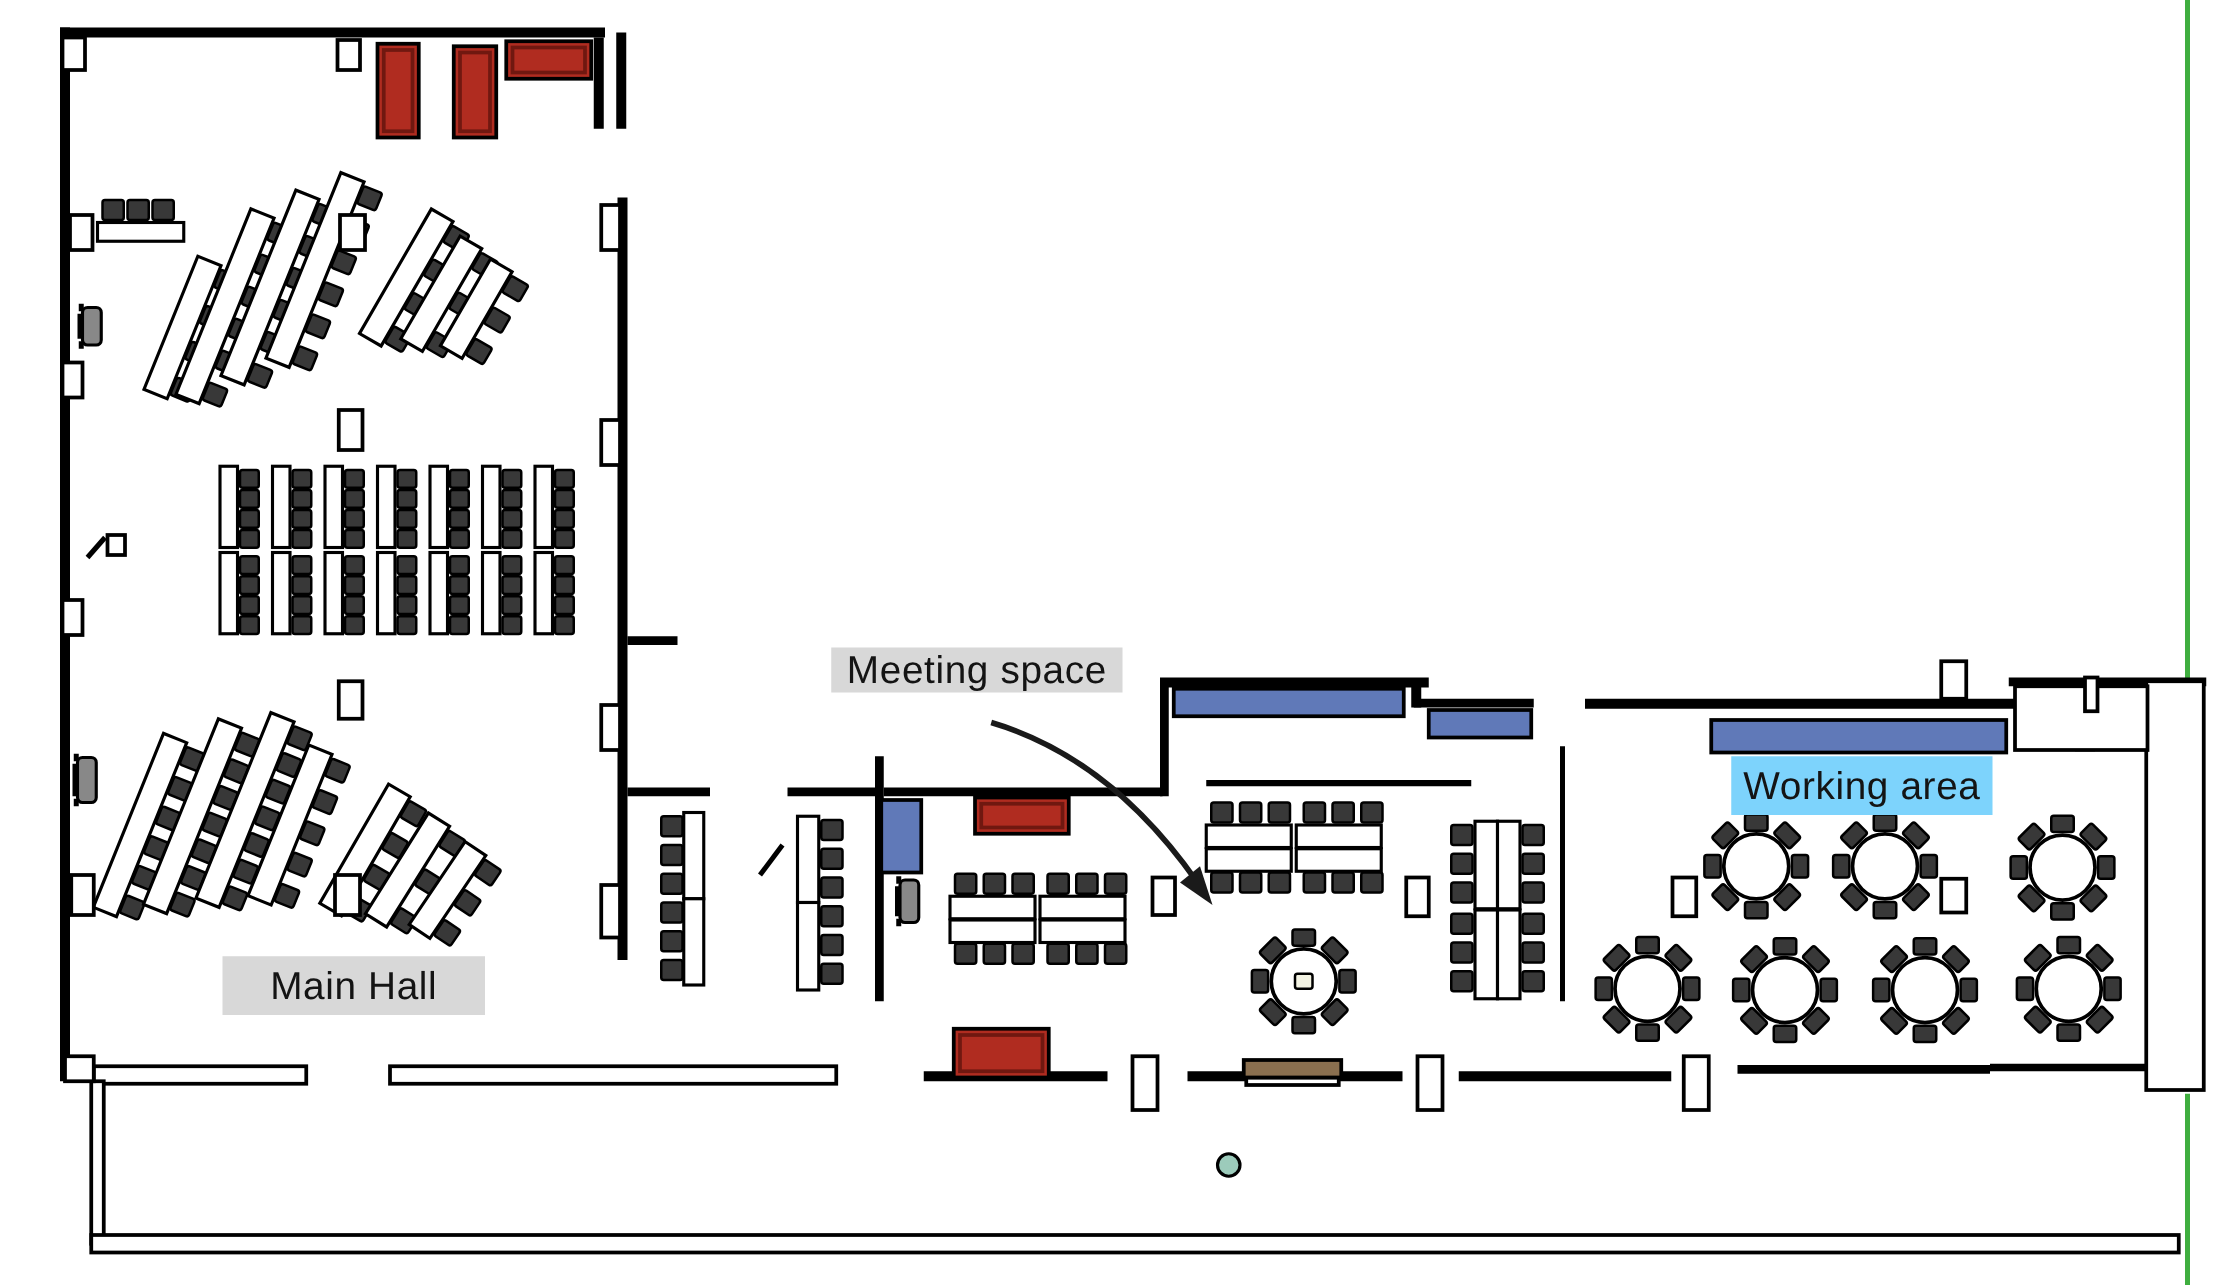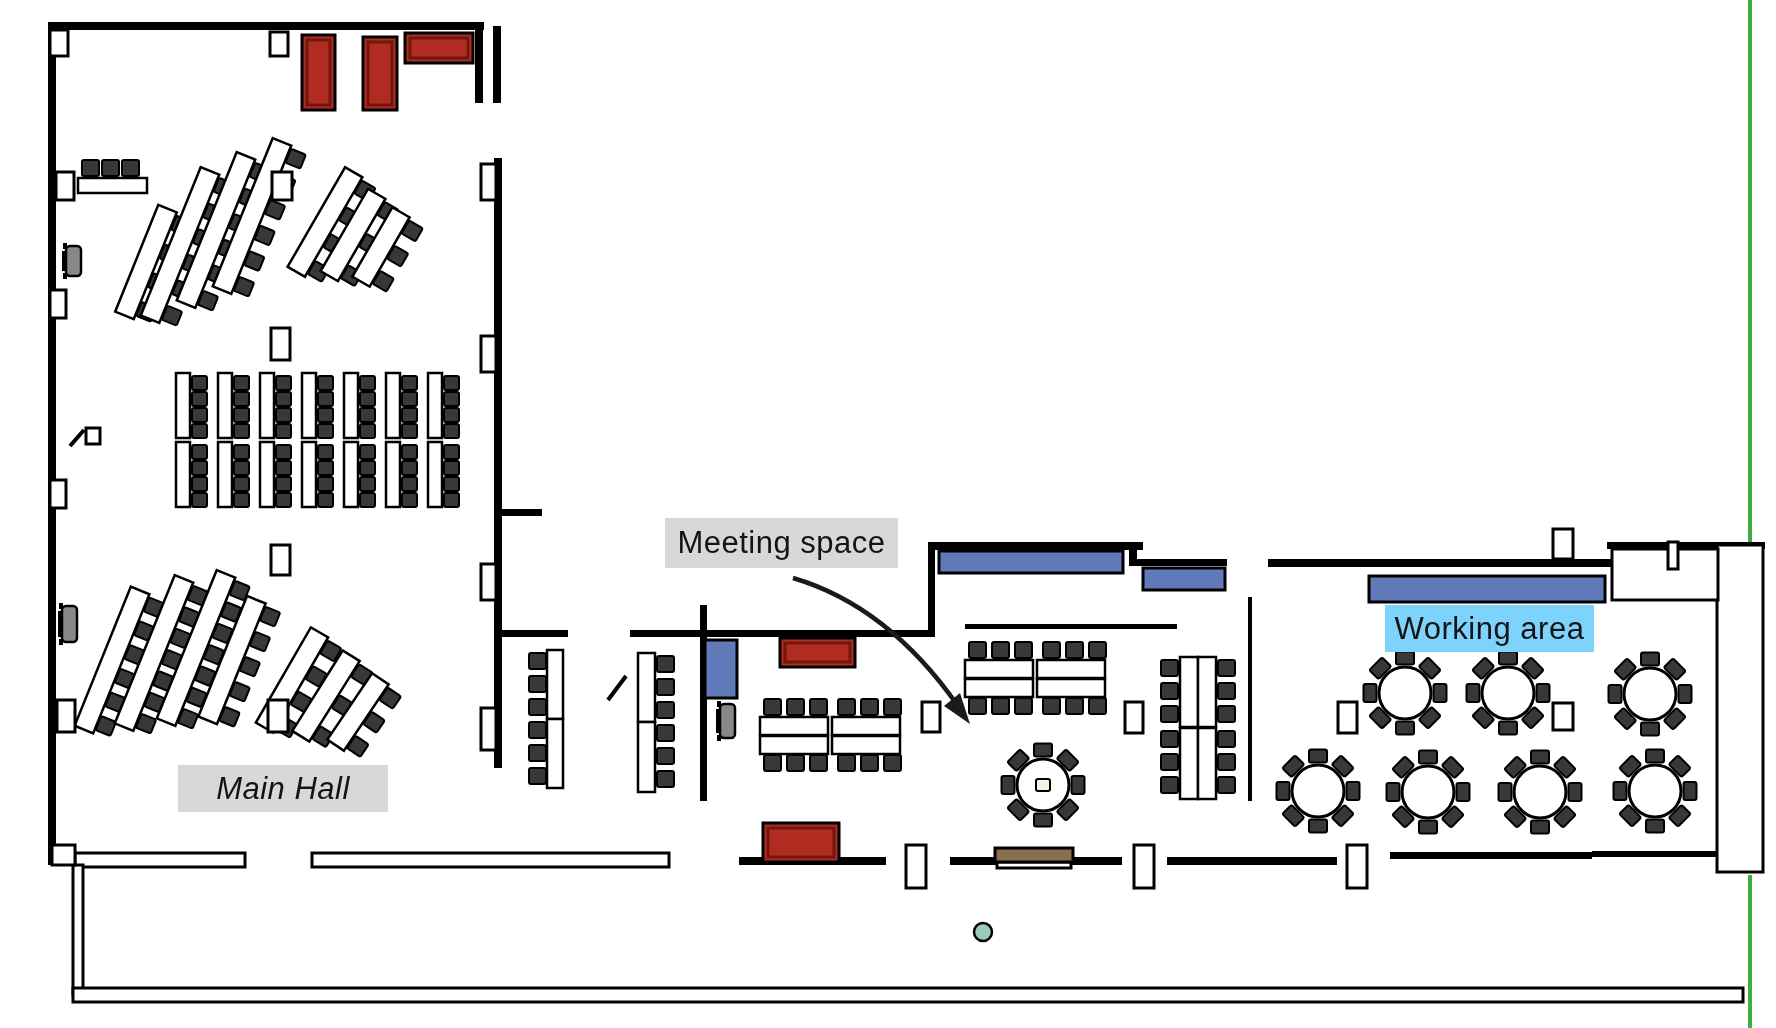--- a/index.html
+++ b/index.html
@@ -494,16 +494,16 @@
           <rect x="1" y="-3" width="4" height="6" fill="#000"></rect>
           <rect x="1" y="31" width="4" height="6" fill="#000"></rect>
         </g>
       </g>
       <g>
         <path d="M793,578 Q888,606 958,706" fill="none" stroke="#1a1a1a" stroke-width="4.5"></path>
         <polygon points="970,724 944,706 960,693" fill="#1a1a1a"></polygon>
       </g>
     </svg>
 
-  <div class="area-label" id="lbl-main" style="left: 178px; top: 765px; width: 210px; height: 47px; background: rgb(216, 216, 216); font-style: italic;">Main Hall</div>
-  <div class="area-label" id="lbl-meet" style="left: 665px; top: 518px; width: 233px; height: 50px; background: rgb(216, 216, 216);">Meeting space</div>
+  <div class="area-label" id="lbl-main" style="left: 178px; top: 765px; width: 210px; height: 47px; background: rgb(216, 216, 216);">Main Hall</div>
+  <div class="area-label" id="lbl-meet" style="left: 665px; top: 518px; width: 233px; height: 36px; background: rgb(216, 216, 216);">Meeting space</div>
   <div class="area-label" id="lbl-work" style="left: 1385px; top: 605px; width: 209px; height: 47px; background: #7dd3fc;">Working area</div>
 </div>
 
 </body></html>

